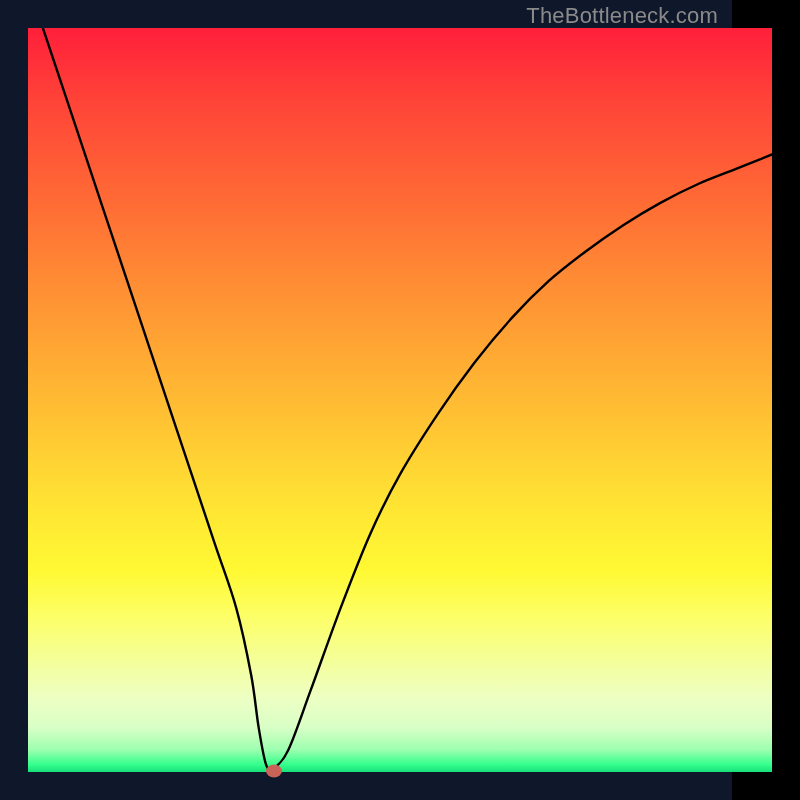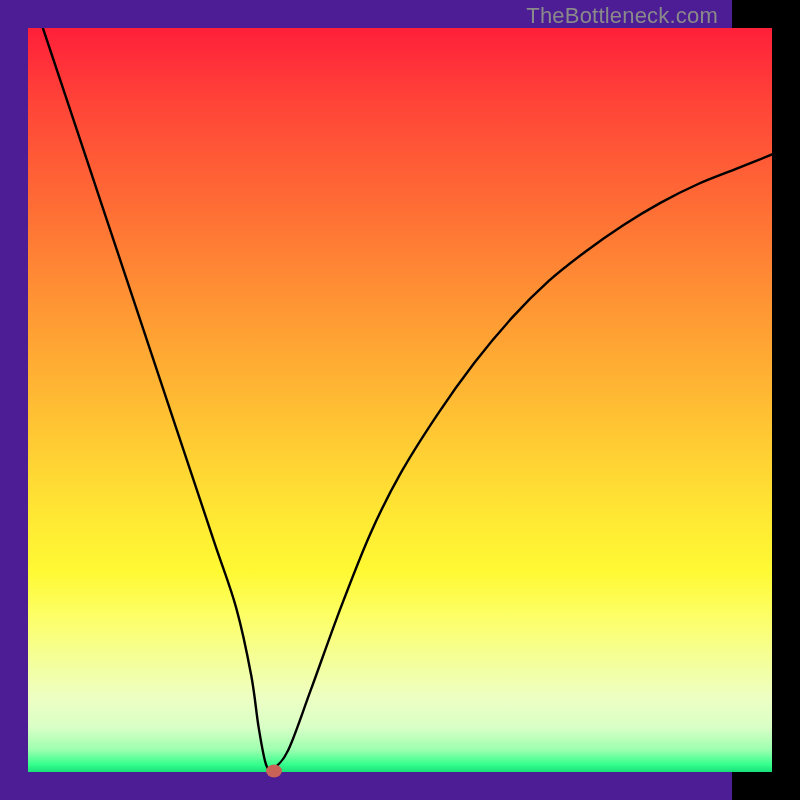--- a/index.html
+++ b/index.html
@@ -10,21 +10,21 @@
     background: #000;
     overflow: hidden;
     font-family: Arial, Helvetica, sans-serif;
   }
   .frame {
     position: absolute;
     top: 0;
     left: 0;
     width: 732px;
     height: 800px;
-    background: #4c1d95;
+    background: #0f172a;
   }
   .plot-area {
     position: absolute;
     top: 28px;
     left: 28px;
     width: 744px;
     height: 744px;
     background: linear-gradient(
       to bottom,
       #ff1f3a 0%,

